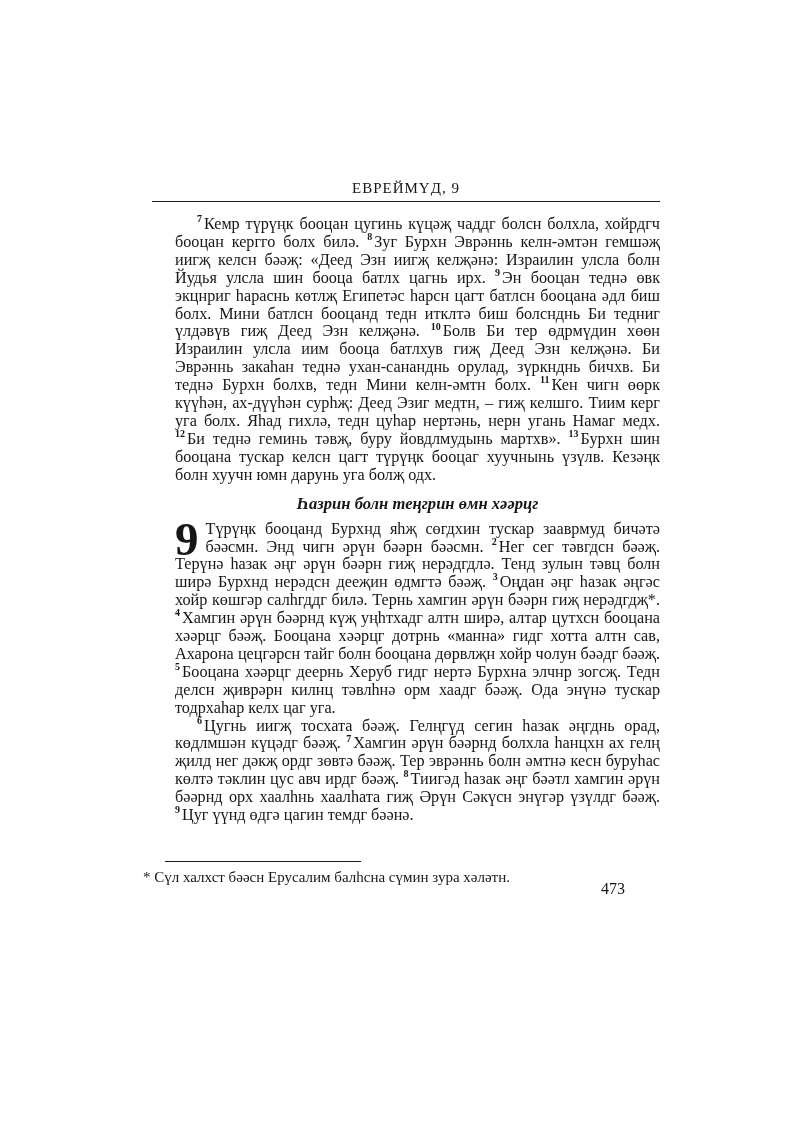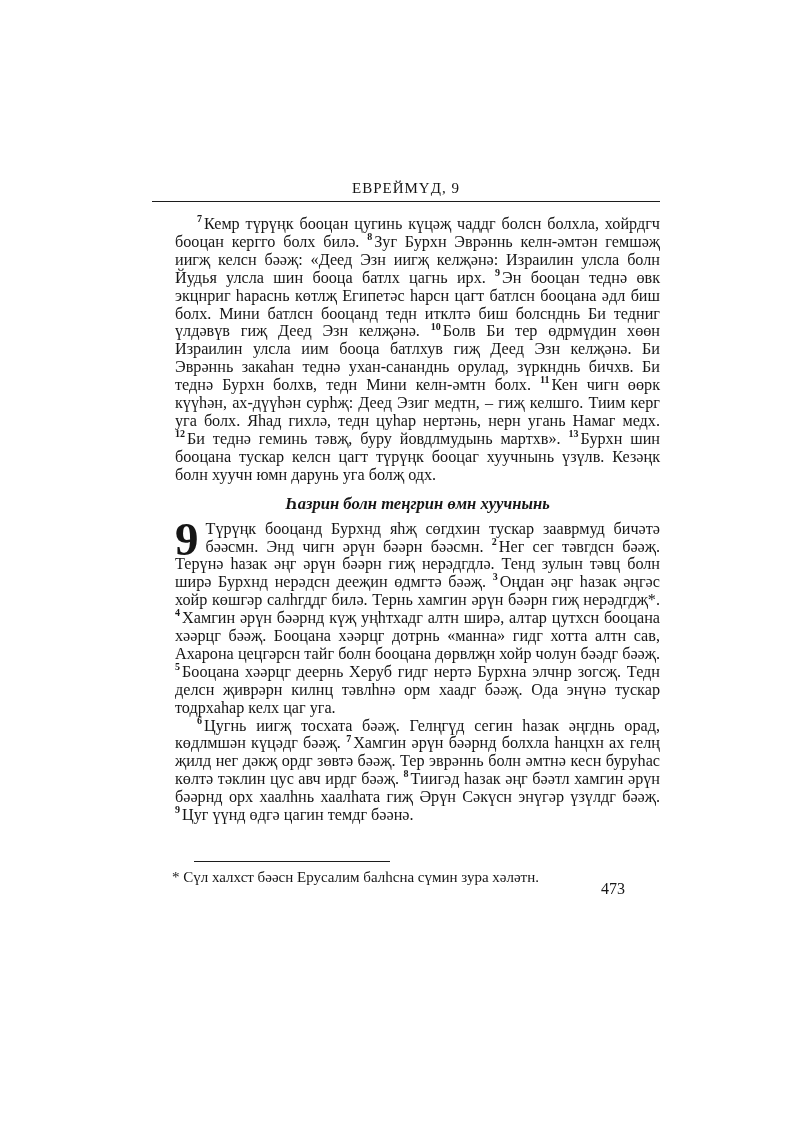--- a/index.html
+++ b/index.html
@@ -24,21 +24,21 @@
     position:relative; top:-0.05em; margin-right:2px;
   }
   .section-heading {
     margin:10px 0 8px 0; text-align:center; font-weight:bold; font-style:italic;
     font-size:16.6px; line-height:18px;
   }
   .dropcap {
     float:left; font-weight:bold; font-size:47px; line-height:34px;
     margin:1px 7px 0 0;
   }
-  .footnote-area { position:absolute; left:164px; top:861px; width:508px; }
+  .footnote-area { position:absolute; left:135px; top:861px; width:508px; }
   .footnote-rule {
     border:0; border-top:1.4px solid #1c1c1c; width:196px; margin:0 0 6px 30px;
   }
   .footnote-text { font-size:15px; line-height:18px; padding-left:8px; }
   .page-number {
     position:absolute; left:152px; top:880px; width:473px;
     text-align:right; font-size:16px;
   }
 </style>
 </head>
@@ -48,21 +48,21 @@
   <div class="column">
 
     <div class="running-header">ЕВРЕЙМҮД, 9</div>
 
     <hr class="header-rule">
 
     <div class="body-text">
 
       <p class="indent"><sup class="verse">7</sup>Кемр түрүңк бооцан цугинь күцәҗ чаддг болсн болхла, хойрдгч бооцан кергго болх билә. <sup class="verse">8</sup>Зуг Бурхн Эврәннь келн-әмтән гемшәҗ иигҗ келсн бәәҗ: «Деед Эзн иигҗ келҗәнә: Израилин улсла болн Йудья улсла шин бооца батлх цагнь ирх. <sup class="verse">9</sup>Эн бооцан теднә өвк экцнриг һараснь көтлҗ Египетәс һарсн цагт батлсн бооцана әдл биш болх. Мини батлсн бооцанд тедн итклтә биш болснднь Би тедниг үлдәвүв гиҗ Деед Эзн келҗәнә. <sup class="verse">10</sup>Болв Би тер өдрмүдин хөөн Израилин улсла иим бооца батлхув гиҗ Деед Эзн келҗәнә. Би Эврәннь закаһан теднә ухан-сананднь орулад, зүркнднь бичхв. Би теднә Бурхн болхв, тедн Мини келн-әмтн болх. <sup class="verse">11</sup>Кен чигн өөрк күүһән, ах-дүүһән сурһҗ: Деед Эзиг медтн, – гиҗ келшго. Тиим керг уга болх. Яһад гихлә, тедн цуһар нертәнь, нерн угань Намаг медх. <sup class="verse">12</sup>Би теднә геминь тәвҗ, буру йовдлмудынь мартхв». <sup class="verse">13</sup>Бурхн шин бооцана тускар келсн цагт түрүңк бооцаг хуучнынь үзүлв. Кезәңк болн хуучн юмн дарунь уга болҗ одх.</p>
 
-      <h2 class="section-heading">Һазрин болн теңгрин өмн хуучнынь</h2>
+      <h2 class="section-heading">Һазрин болн теңгрин өмн хәәрцг</h2>
 
       <p class="no-indent"><span class="dropcap">9</span><span>Түрүңк бооцанд Бурхнд яһҗ сөгдхин тускар зааврмуд бичәтә бәәсмн. Энд чигн әрүн бәәрн бәәсмн. <sup class="verse">2</sup>Нег сег тәвгдсн бәәҗ. Терүнә һазак әңг әрүн бәәрн гиҗ нерәдгдлә. Тенд зулын тәвц болн ширә Бурхнд нерәдсн дееҗин өдмгтә бәәҗ. <sup class="verse">3</sup>Оңдан әңг һазак әңгәс хойр көшгәр салһгддг билә. Тернь хамгин әрүн бәәрн гиҗ нерәдгдҗ*. <sup class="verse">4</sup>Хамгин әрүн бәәрнд күҗ уңһтхадг алтн ширә, алтар цутхсн бооцана хәәрцг бәәҗ. Бооцана хәәрцг дотрнь «манна» гидг хотта алтн сав, Ахарона цецгәрсн тайг болн бооцана дөрвлҗн хойр чолун бәәдг бәәҗ. <sup class="verse">5</sup>Бооцана хәәрцг деернь Херуб гидг нертә Бурхна элчнр зогсҗ. Тедн делсн җиврәрн килнц тәвлһнә орм хаадг бәәҗ. Ода энүнә тускар тодрхаһар келх цаг уга.</span></p>
 
       <p class="indent"><sup class="verse">6</sup>Цугнь иигҗ тосхата бәәҗ. Гелңгүд сегин һазак әңгднь орад, көдлмшән күцәдг бәәҗ. <sup class="verse">7</sup>Хамгин әрүн бәәрнд болхла һанцхн ах гелң җилд нег дәкҗ ордг зөвтә бәәҗ. Тер эврәннь болн әмтнә кесн буруһас көлтә тәклин цус авч ирдг бәәҗ. <sup class="verse">8</sup>Тиигәд һазак әңг бәәтл хамгин әрүн бәәрнд орх хаалһнь хаалһата гиҗ Әрүн Сәкүсн энүгәр үзүлдг бәәҗ. <sup class="verse">9</sup>Цуг үүнд өдгә цагин темдг бәәнә.</p>
 
     </div>
   </div>
 
   <div class="footnote-area">
     <hr class="footnote-rule">

